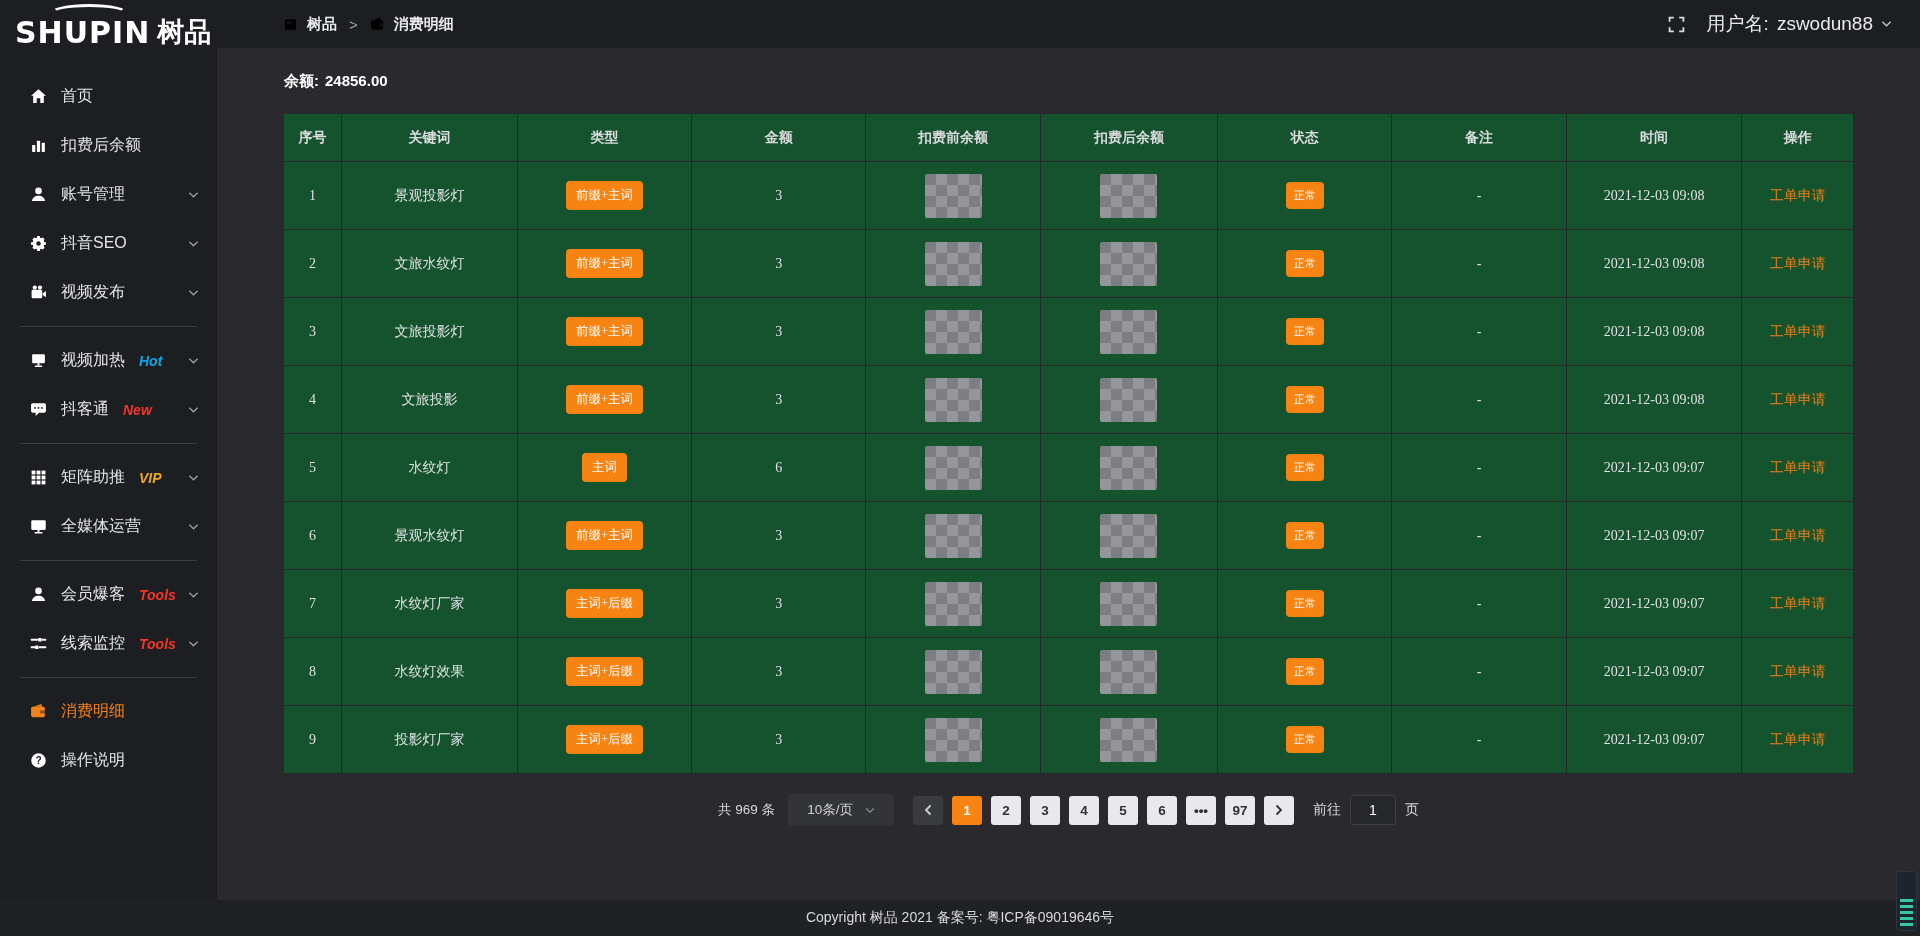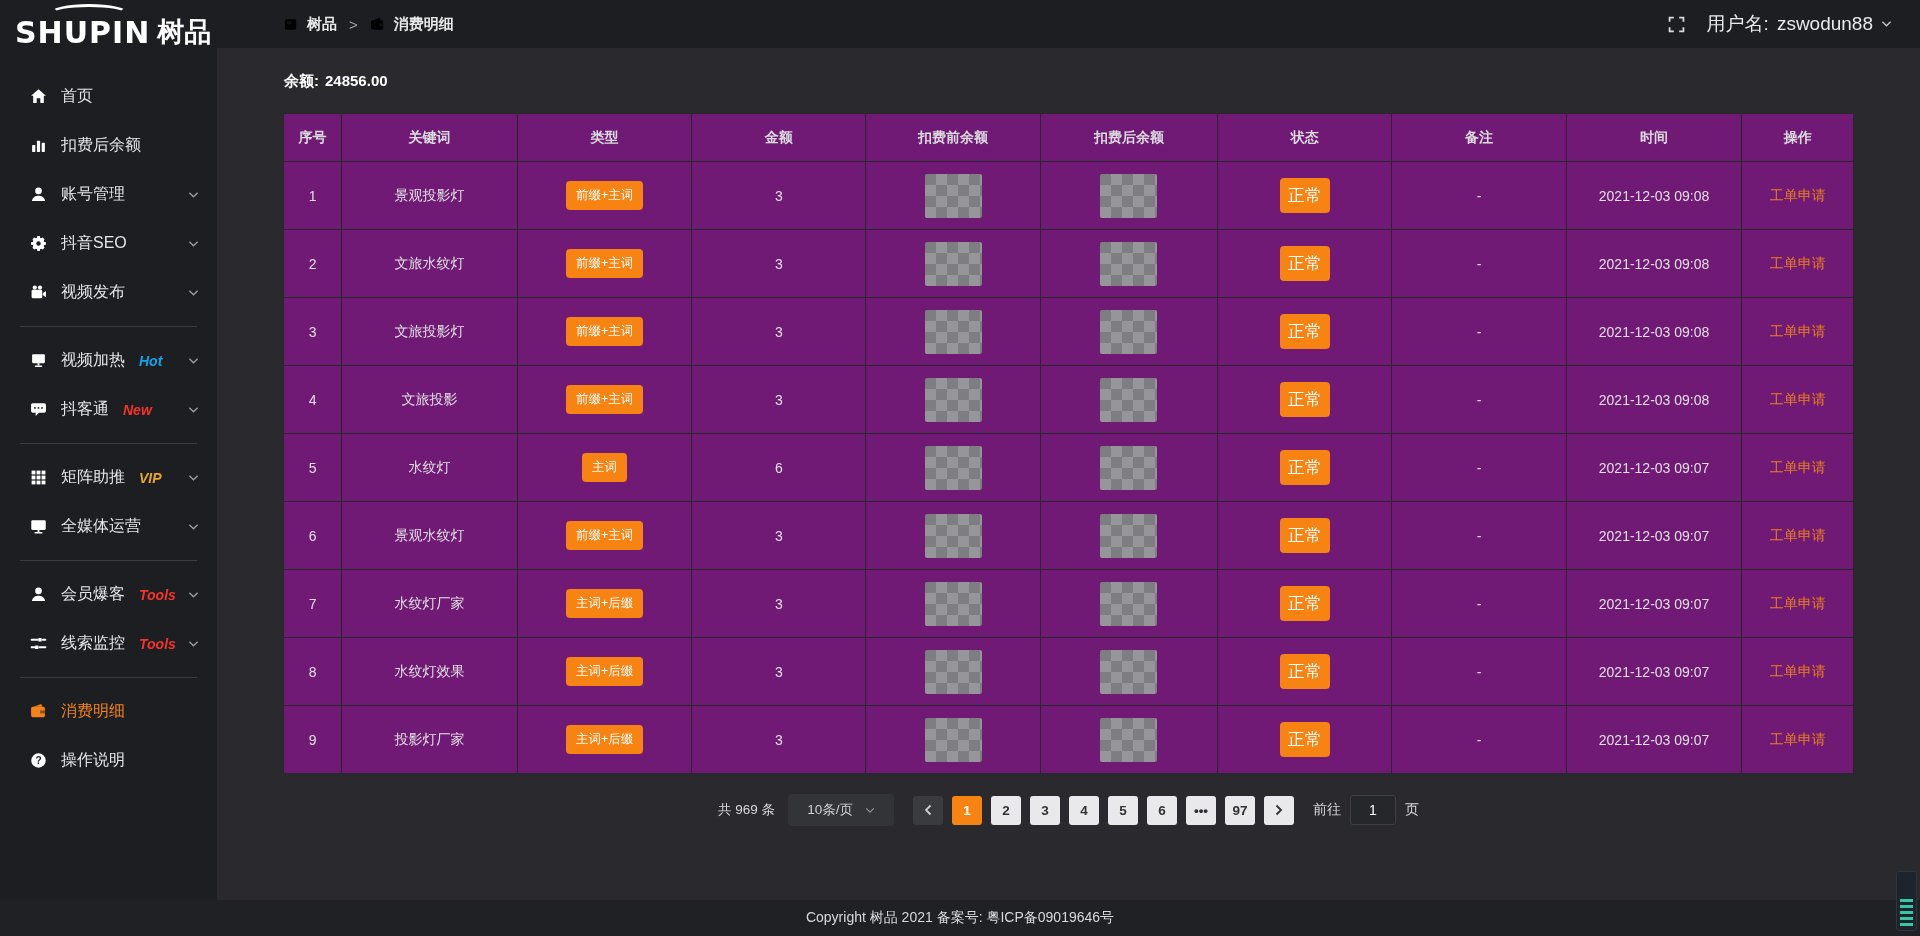--- a/index.html
+++ b/index.html
@@ -37,27 +37,27 @@
   .topbar-right { margin-left:auto; display:flex; align-items:center; gap:22px; color:#e8e9eb; font-size:19px; }
   .fullscreen-btn { width:17px; height:17px; color:#d9dadd; display:inline-flex; cursor:pointer; }
   .user-box { display:flex; align-items:center; gap:8px; cursor:pointer; }
   .user-chevron { width:11px; height:8px; color:#c3c4c7; display:inline-flex; }
 
   
   .content { flex:1; padding:24px 66px 0 66px; overflow:hidden; }
   .balance { color:#ffffff; font-size:15px; font-weight:700; margin:0 0 22px 1px; }
   .balance .bal-val { margin-left:6px; }
 
-  table { width:100%; border-collapse:collapse; table-layout:fixed; background:#701a75; }
+  table { width:100%; border-collapse:collapse; table-layout:fixed; background:#14532d;font-family:Liberation Serif, serif; }
   th,td { border:1px solid #27282b; text-align:center; color:#e0e1e3; font-size:14px; overflow:hidden; }
   th { height:48px; font-weight:700; color:#dadbdd; }
   td { height:68px; }
   .type-badge { display:inline-block; background:#f78312; color:#fff; font-size:12.5px;
                 padding:6px 10px; border-radius:4px; white-space:nowrap; }
-  .status-badge { display:inline-block; background:#f78312; color:#fff; font-size:17px;
+  .status-badge { display:inline-block; background:#f78312; color:#fff; font-size:11px;
                 padding:6px 8px; border-radius:4px; }
   .mosaic { display:inline-block; vertical-align:middle; width:57px; height:44px; border-radius:2px;
     background-image:
       linear-gradient(45deg,#96969a 25%,transparent 25%,transparent 75%,#96969a 75%),
       linear-gradient(45deg,#96969a 25%,#7e7e82 25%,#7e7e82 75%,#96969a 75%);
     background-size:22px 22px; background-position:0 0,11px 11px; }
   .action-link { color:#e8801c; cursor:pointer; }
 
   
   .pager { display:flex; align-items:center; justify-content:center; gap:9px; margin-top:20px;

